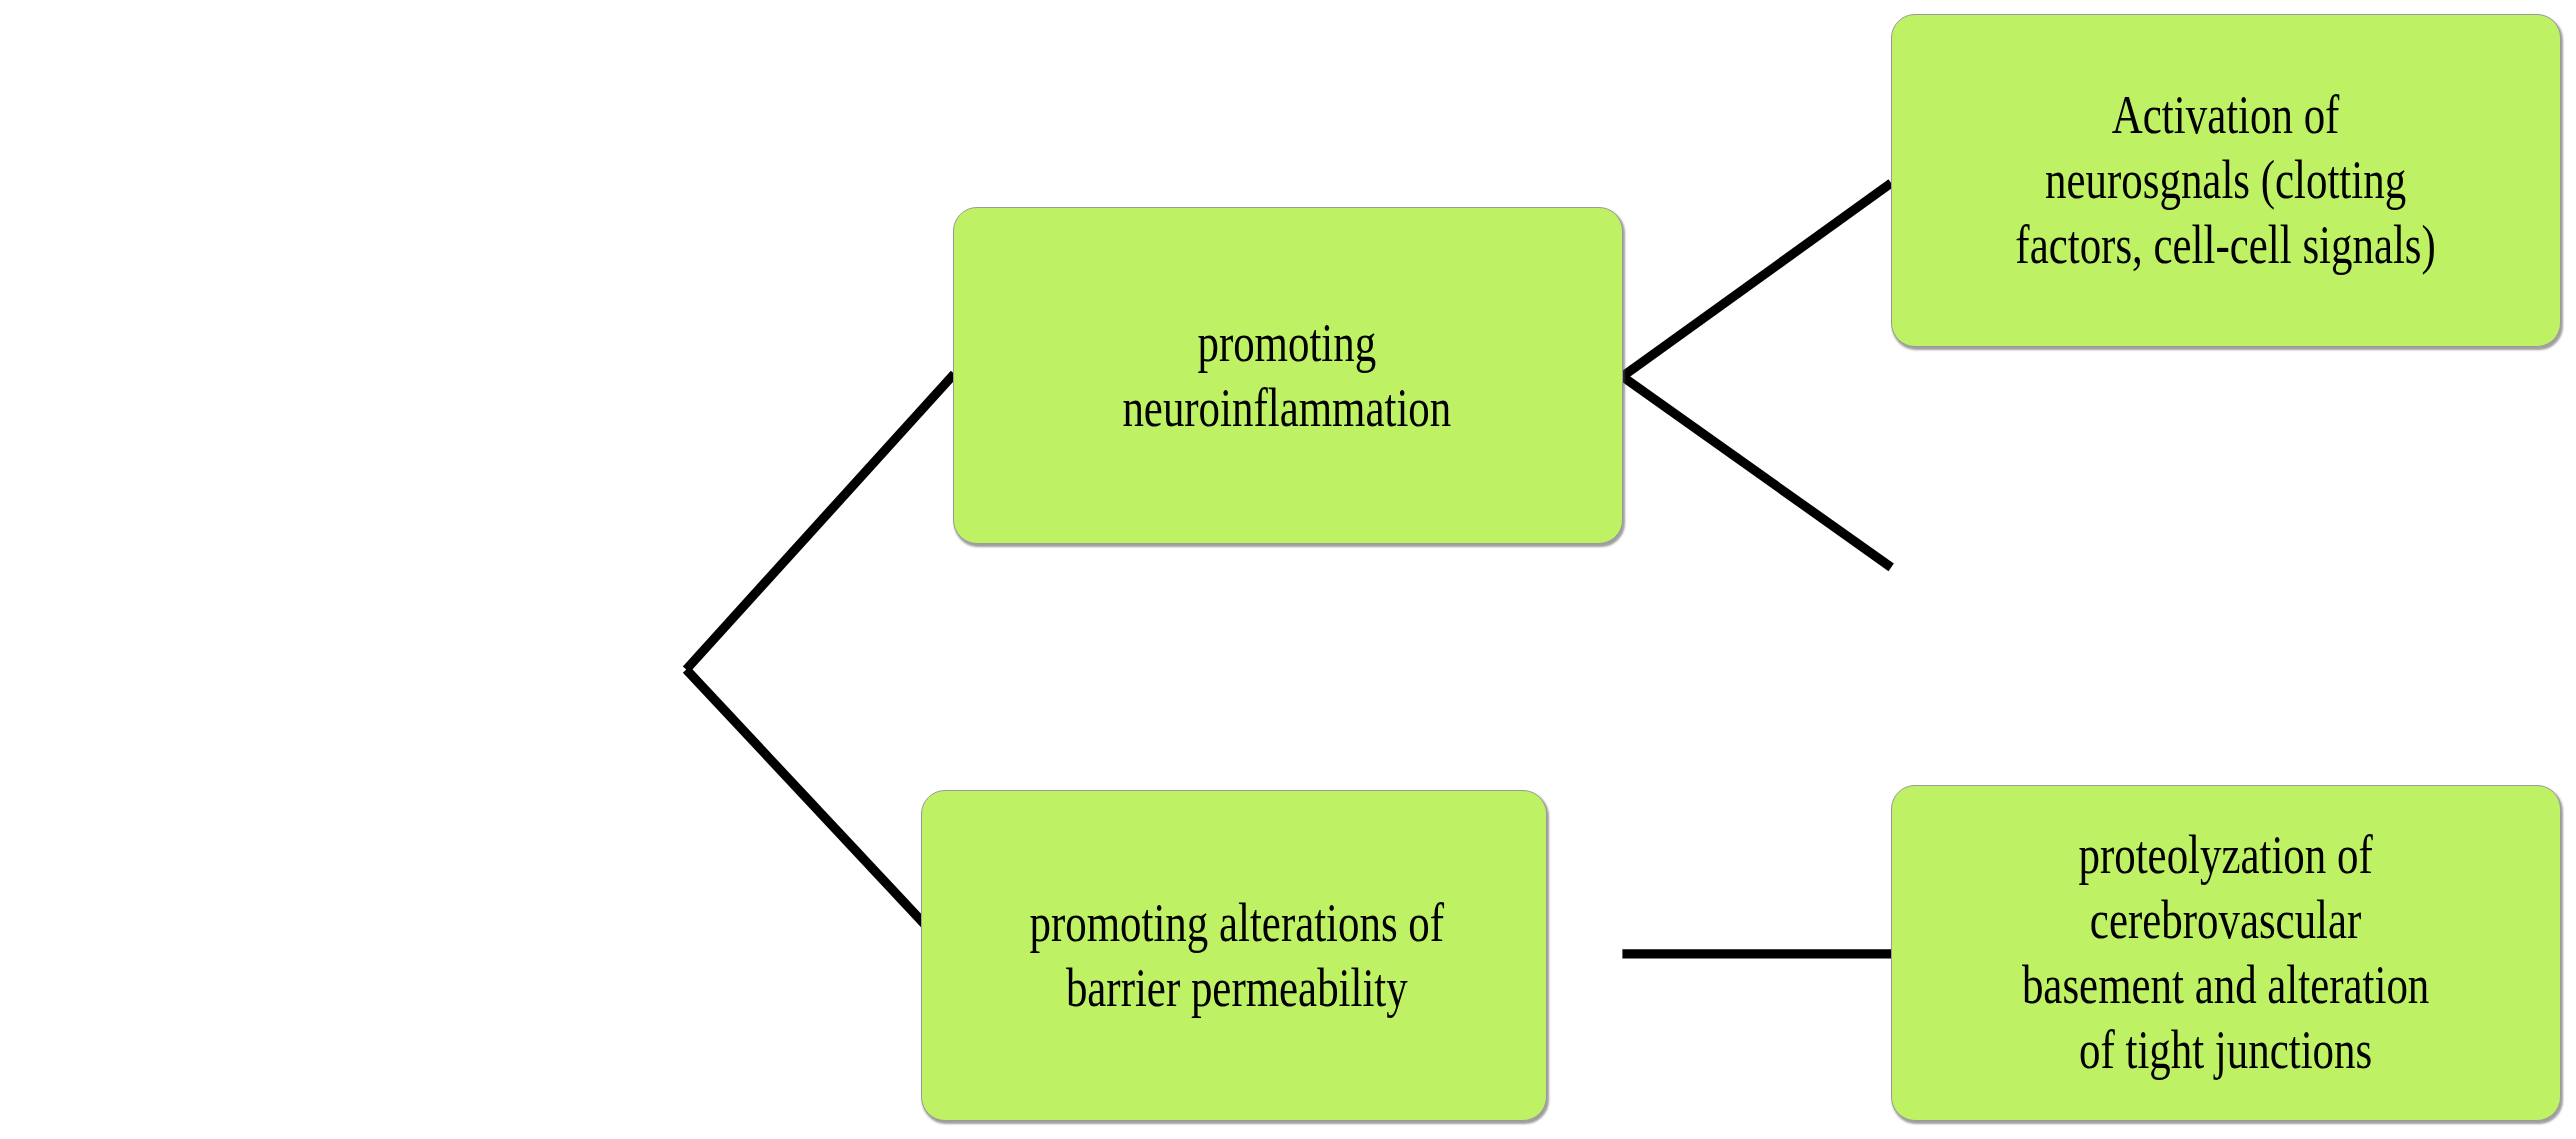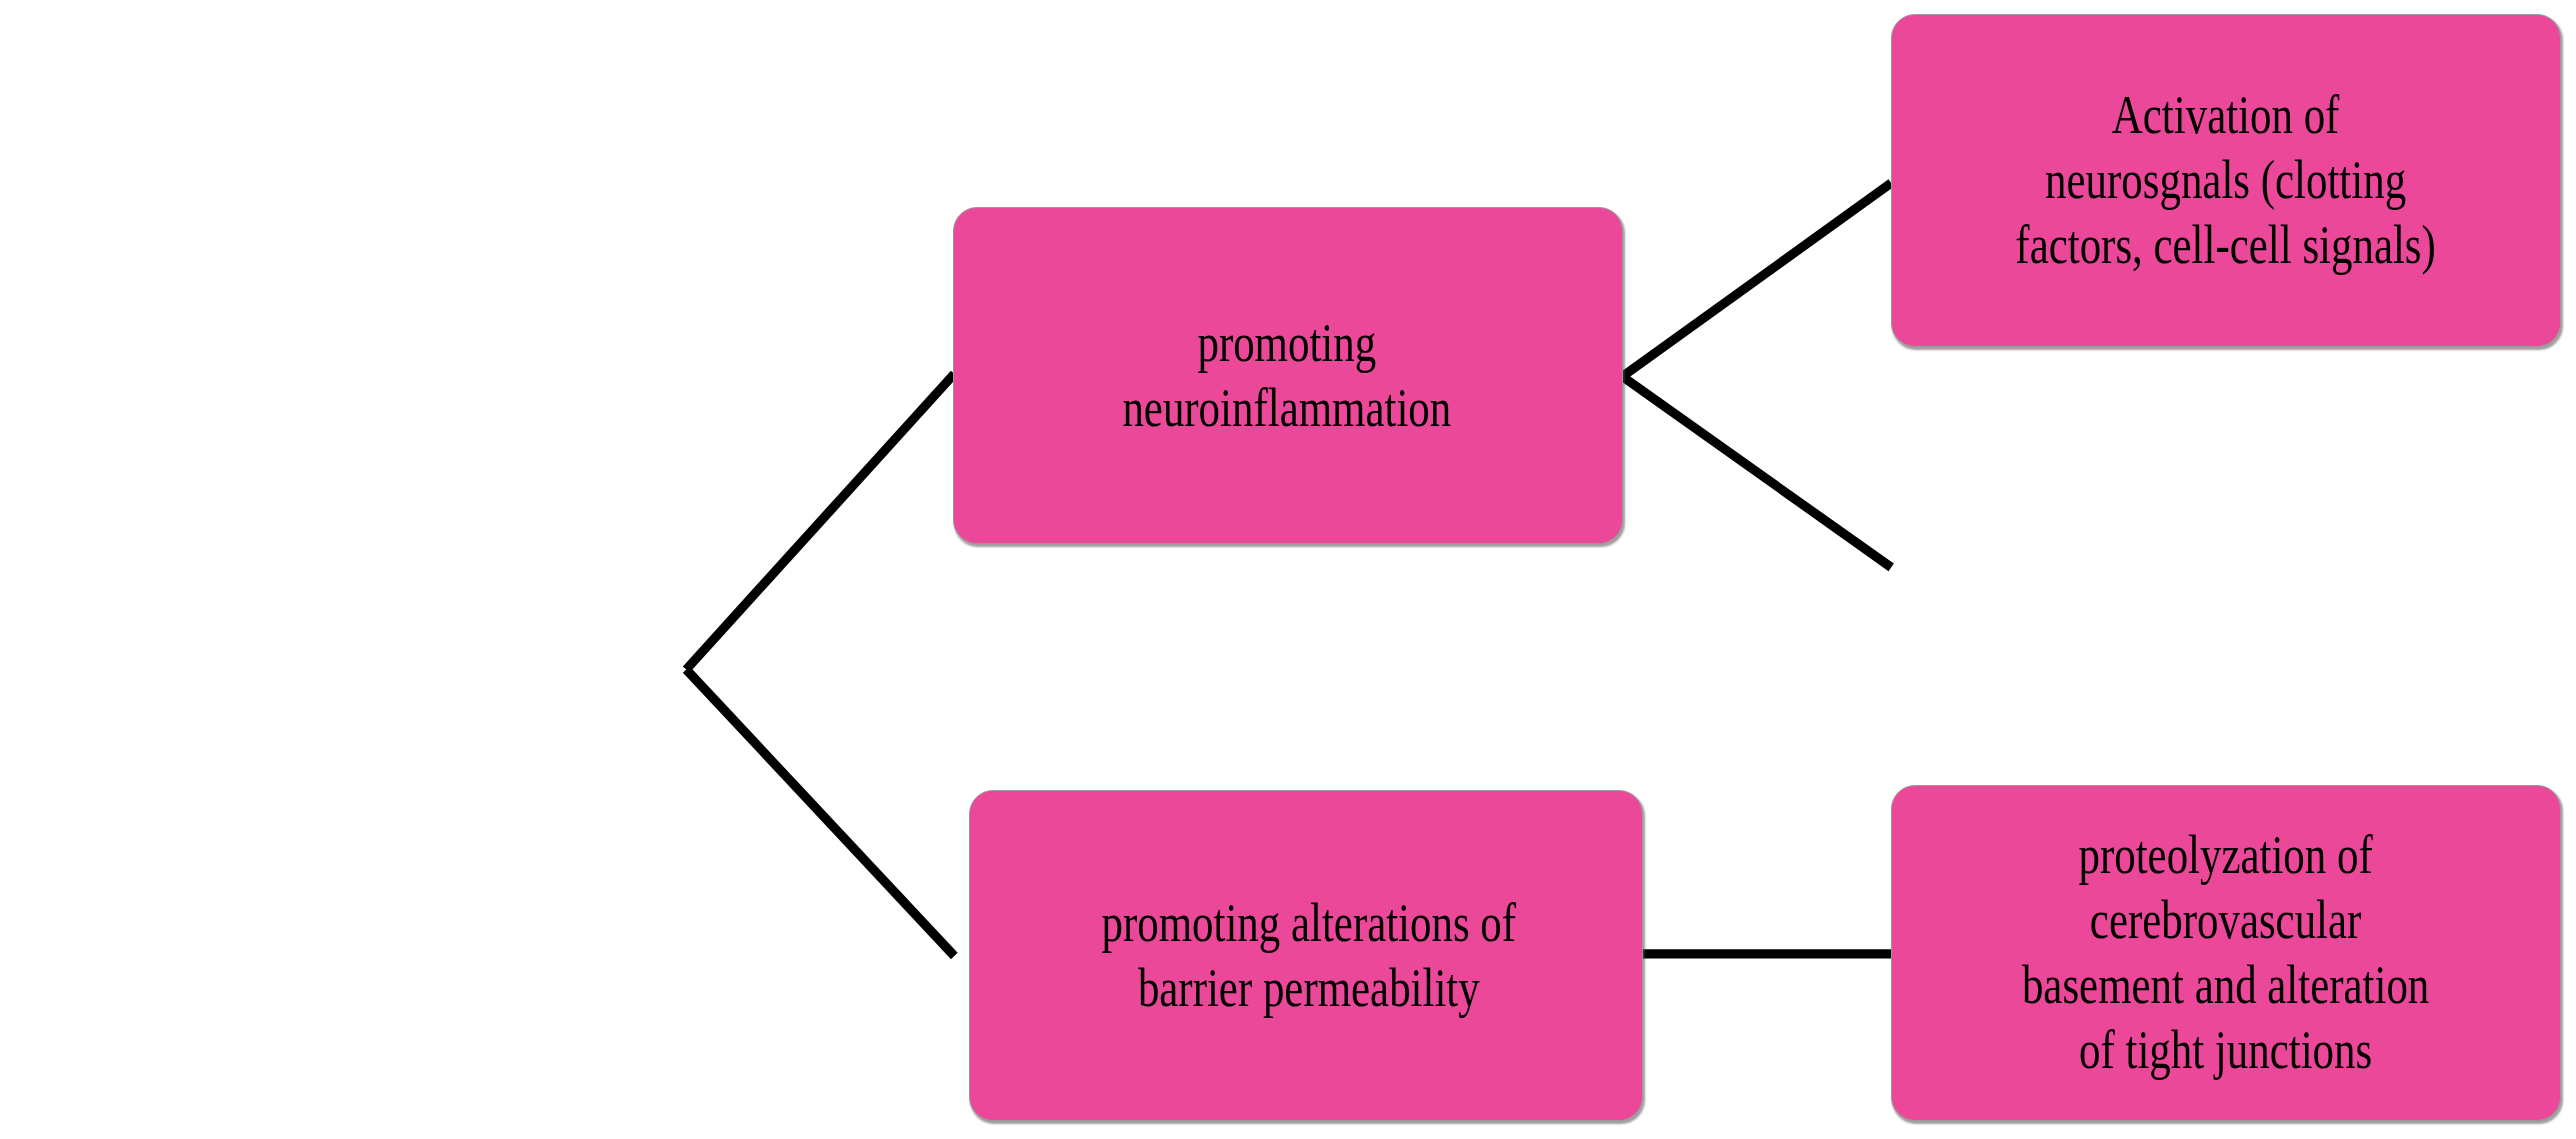--- a/index.html
+++ b/index.html
@@ -24,21 +24,21 @@
     left: 0;
     top: 0;
     width: 2576px;
     height: 1139px;
     z-index: 1;
   }
   .node {
     position: absolute;
     z-index: 2;
     box-sizing: border-box;
-    background: #ec4899;
+    background: #bef264;
     border: 1.8px solid #9a9a9a;
     border-radius: 24px;
     box-shadow: 1.4px 2.1px 2.1px rgba(80,80,80,0.55);
     display: flex;
     align-items: center;
     justify-content: center;
     padding: 4.3px 18.4px;
   }
   .node-label {
     display: block;
@@ -63,21 +63,21 @@
 
   #node-neuroinflammation {
     left: 953px; top: 207px; width: 670px; height: 337px; padding-left: 16px;
   }
   #node-neuroinflammation .node-label {
     font-size: 55px;
     line-height: 1.18;
   }
 
   #node-barrier-permeability {
-    left: 969px; top: 790px; width: 674px; height: 331px; padding-left: 24px;
+    left: 921px; top: 790px; width: 626px; height: 331px; padding-left: 24px;
   }
   #node-barrier-permeability .node-label {
     font-size: 55px;
     line-height: 1.18;
   }
 
   #node-neurosignals {
     left: 1891px; top: 14px; width: 670px; height: 333px;
   }
   #node-neurosignals .node-label {

